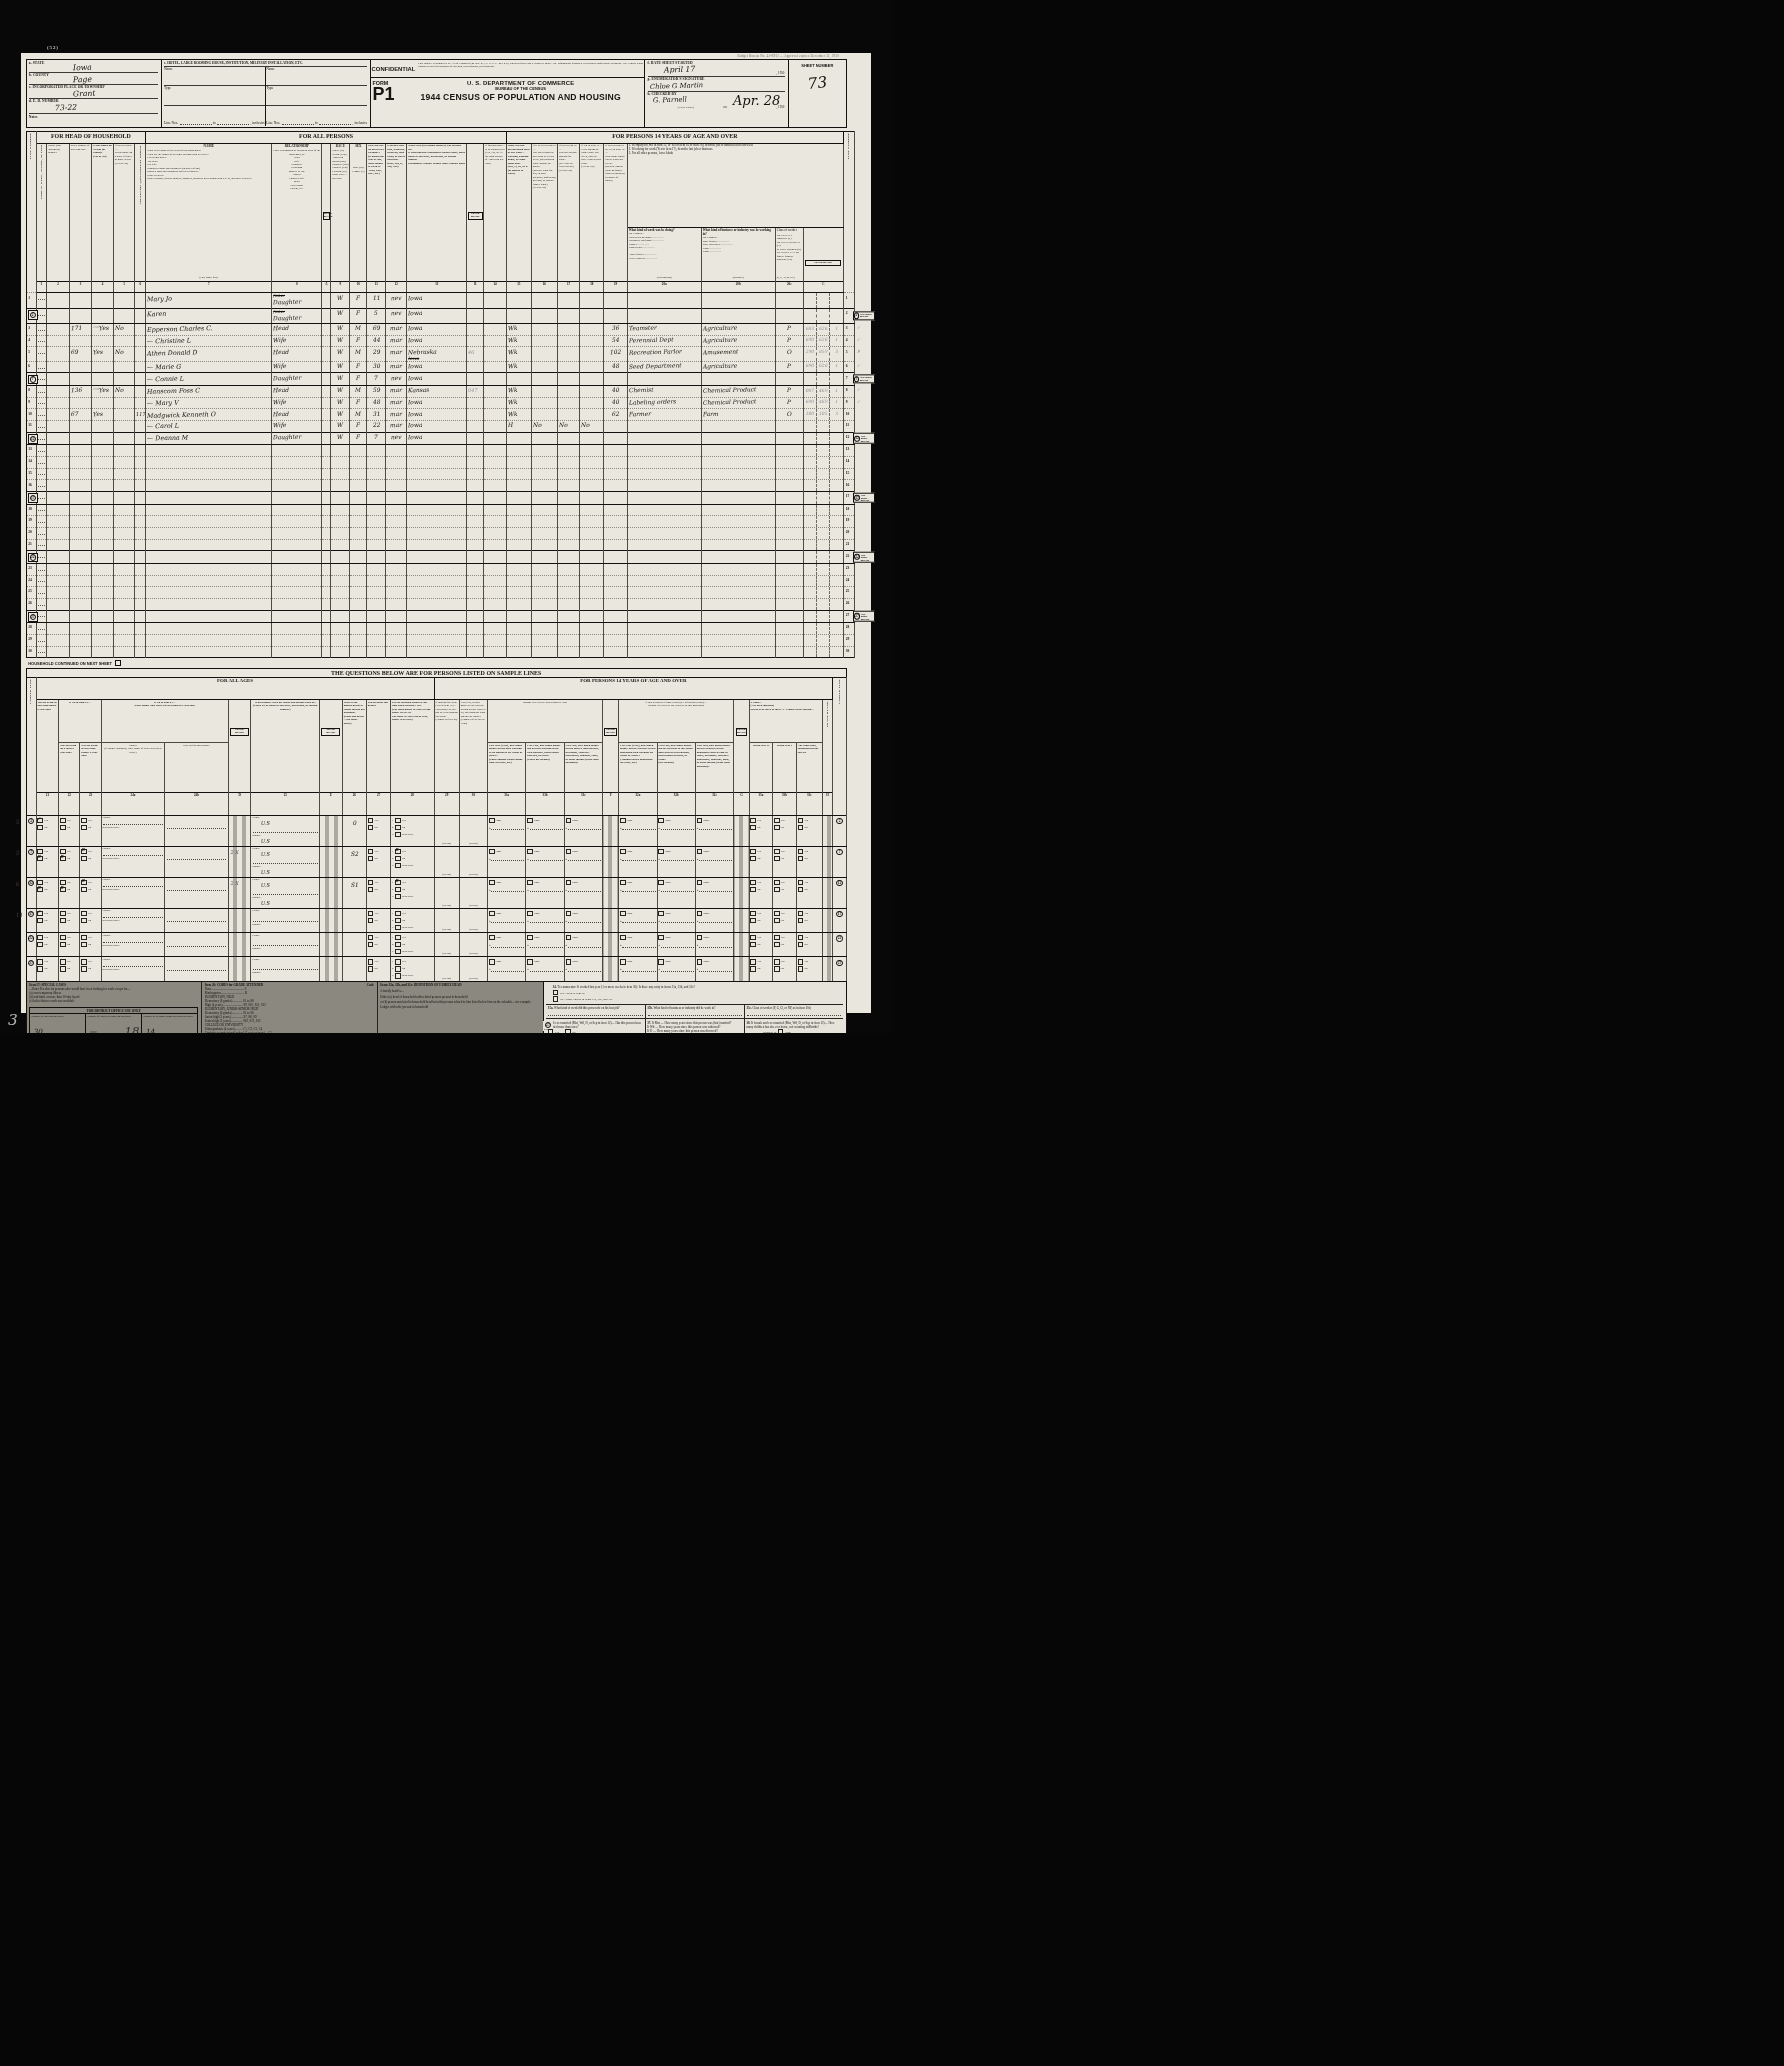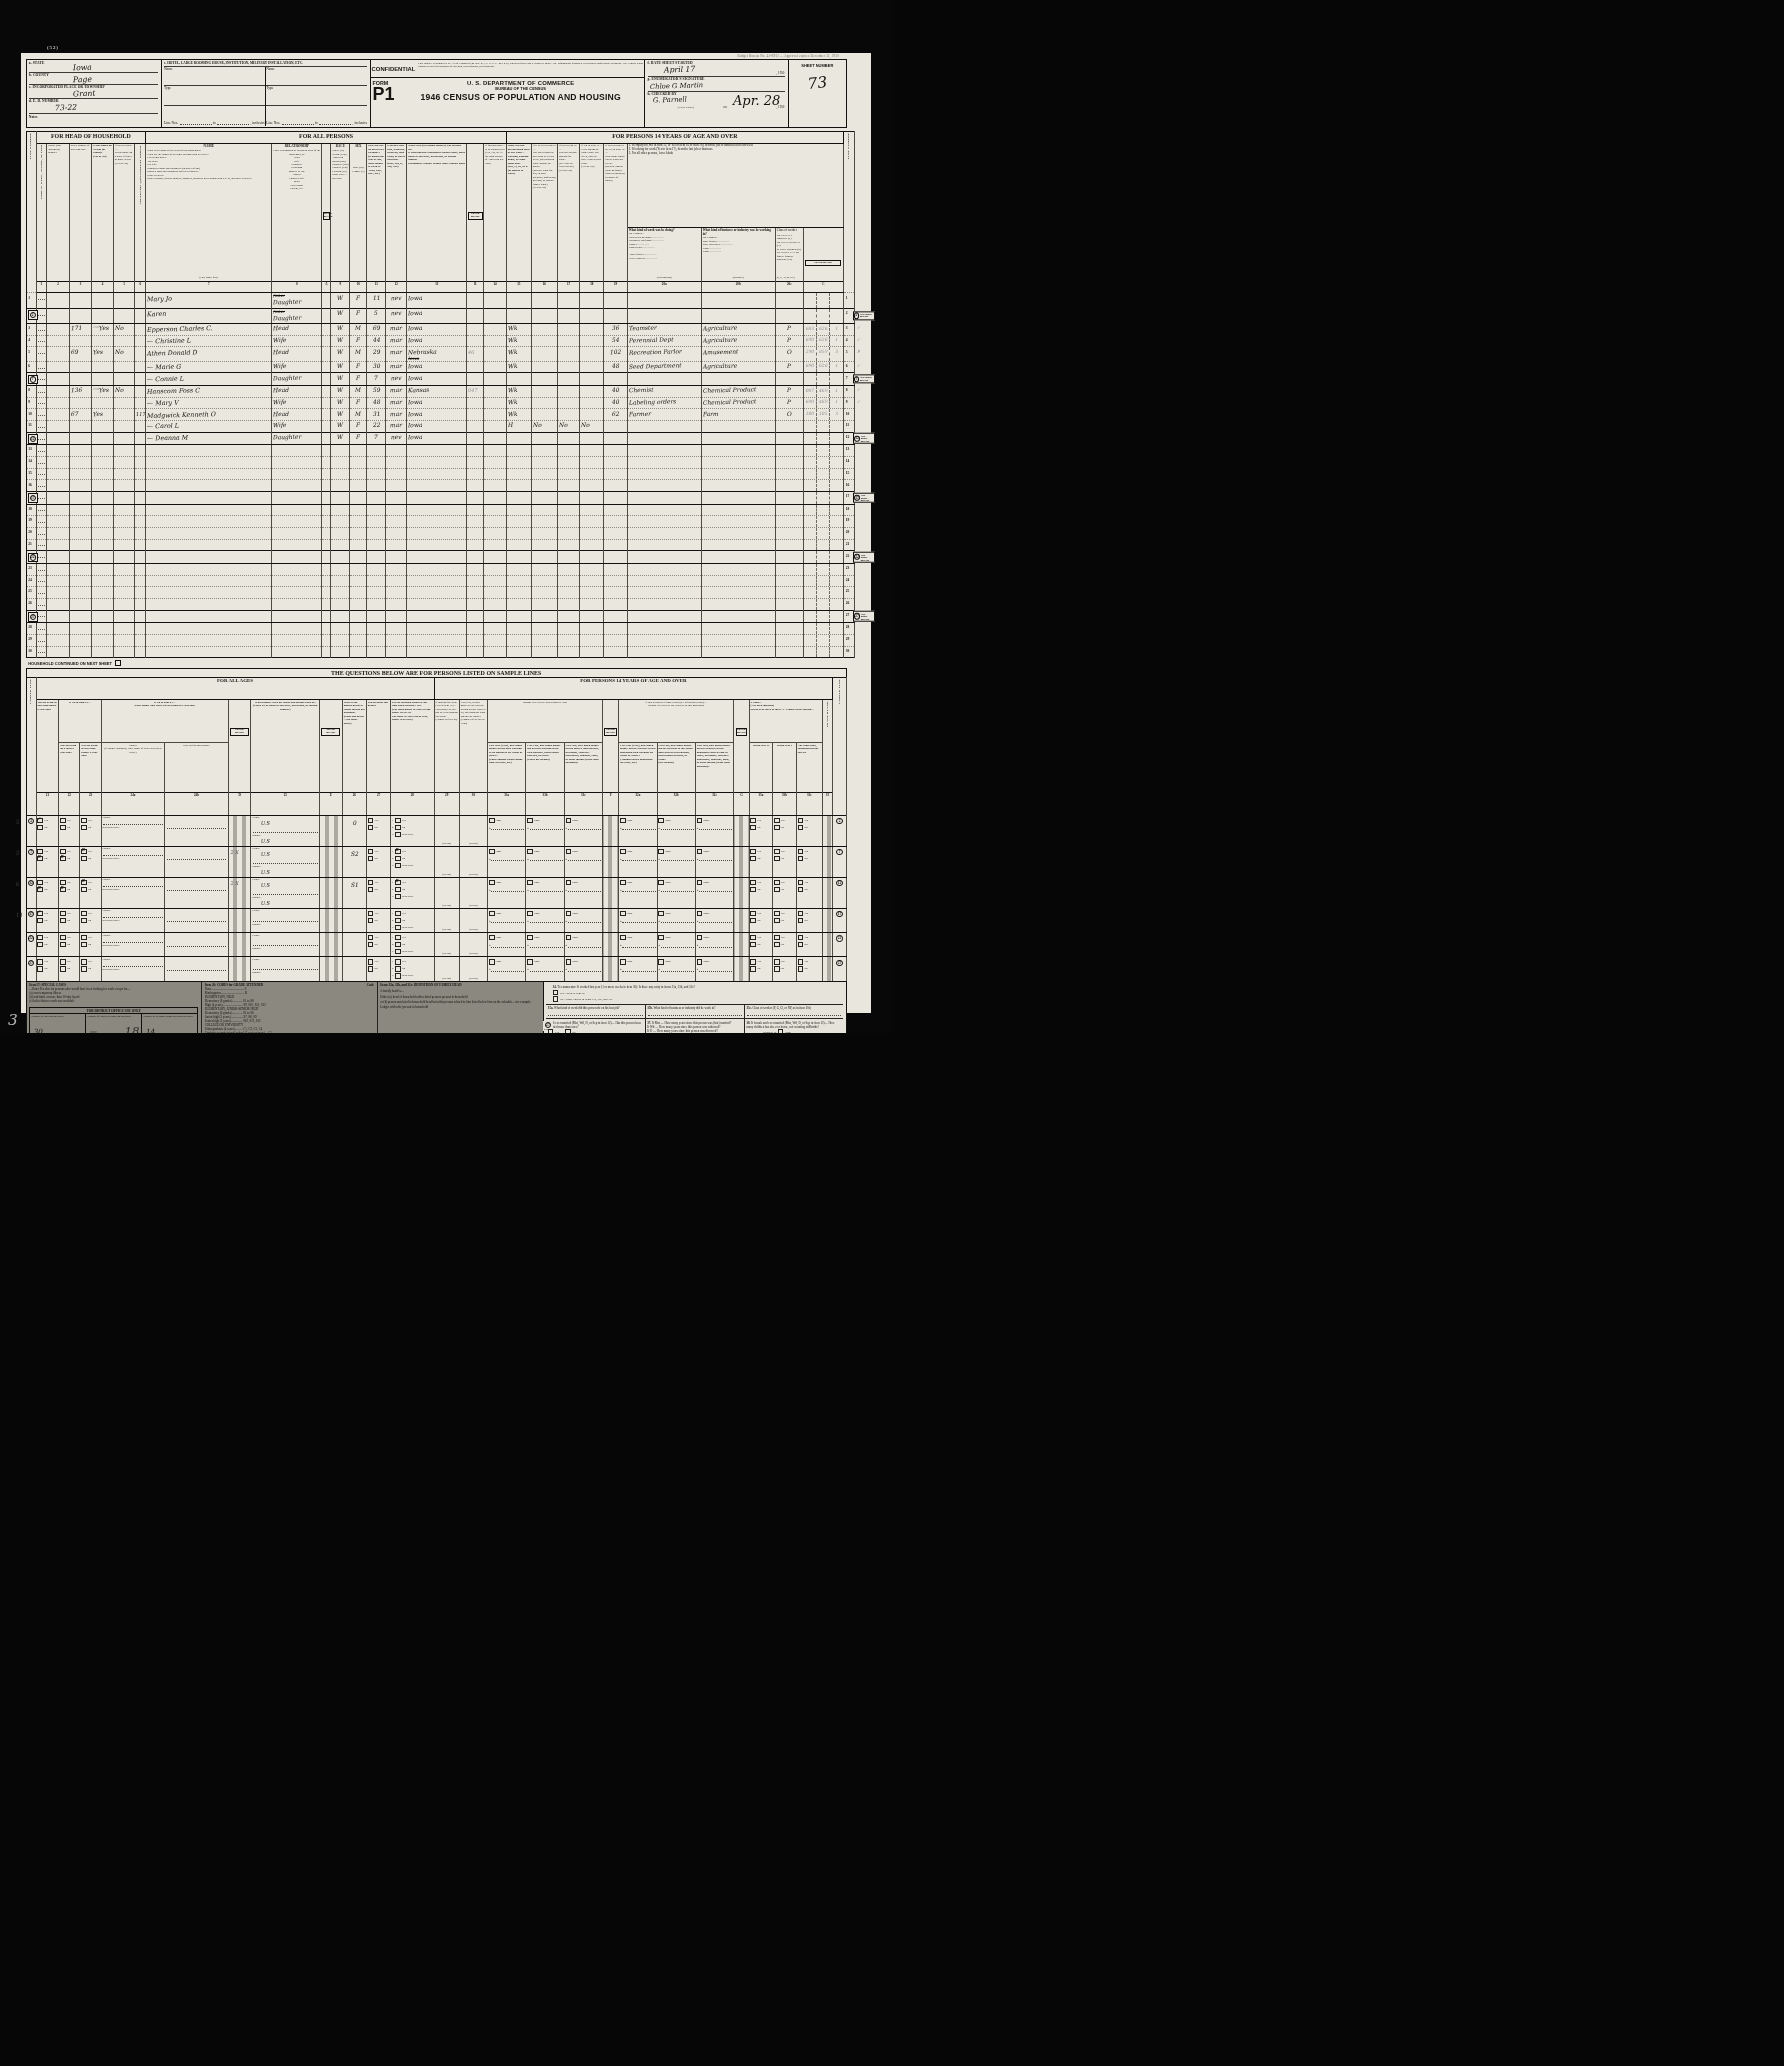--- a/index.html
+++ b/index.html
@@ -192,21 +192,21 @@
           <span class="conf-text">This inquiry is authorized by Act of Congress (46 Stat. 21; 13 U. S. C. 201-219) which requires that a report be made. The information furnished is accorded confidential treatment. The Census report cannot be used for purposes of taxation, investigation, or regulation.</span>
         </div>
         <div class="form-row">
           <div class="form-id">
             <span class="form-lbl">FORM</span>
             <span class="form-num">P1</span>
           </div>
           <div class="form-titles">
             <div class="dept">U. S. DEPARTMENT OF COMMERCE</div>
             <div class="bureau">BUREAU OF THE CENSUS</div>
-            <div class="census-title">1946 CENSUS OF POPULATION AND HOUSING</div>
+            <div class="census-title">1944 CENSUS OF POPULATION AND HOUSING</div>
           </div>
         </div>
       </div>
 
       <div class="hblk hdr-right">
         <div class="hfield">
           <span class="flabel" ind="">f. DATE SHEET STARTED</span>
           <span class="hw hv" style="left:12%;top:3.6px">April 17</span>
           <span class="yr">, 1950</span>
         </div>

